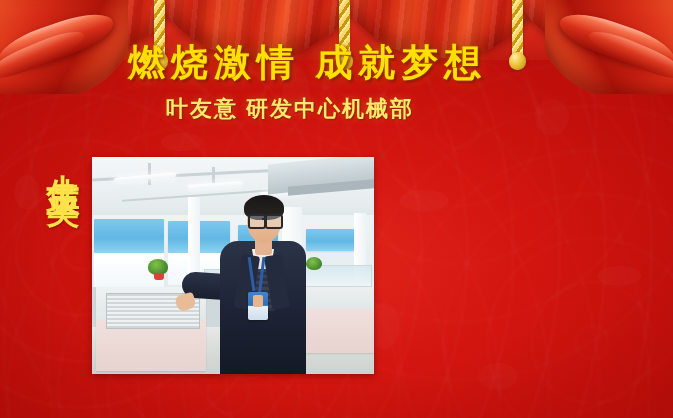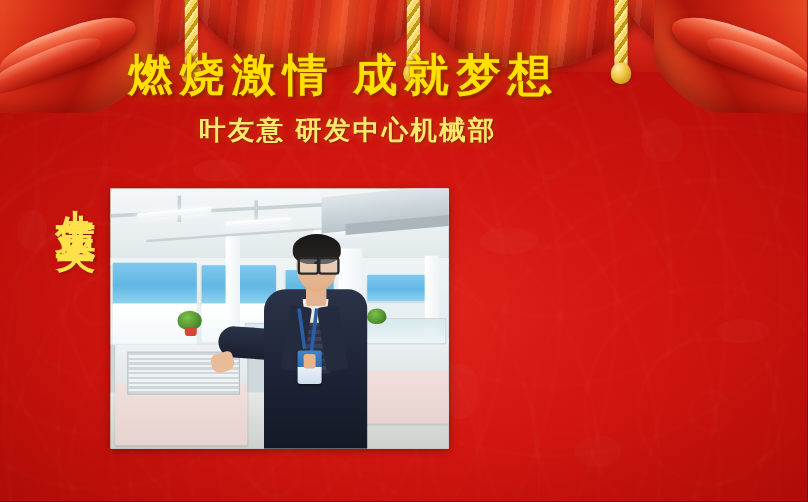--- a/index.html
+++ b/index.html
@@ -104,20 +104,21 @@
   }
 
   
   .title-main{
     position:absolute;left:0;top:38px;width:573px;text-align:center;
     font-family:"Liberation Serif","DejaVu Serif",serif;
     font-size:37px;font-weight:700;letter-spacing:6px;
     color:#ffe000;
     text-shadow:0 0 2px #a85b00, 2px 2px 3px rgba(110,20,0,.75), 0 0 14px rgba(255,190,0,.35);
     white-space:nowrap;
+    padding-left:21px;
   }
   .title-sub{
     position:absolute;left:0;top:94px;width:580px;text-align:center;
     font-family:"Liberation Sans","DejaVu Sans",sans-serif;
     font-size:22px;font-weight:700;letter-spacing:2px;
     color:#ffe96a;
     text-shadow:1px 1px 2px rgba(120,25,0,.8), 0 0 8px rgba(255,200,60,.3);
     white-space:nowrap;
   }
 

